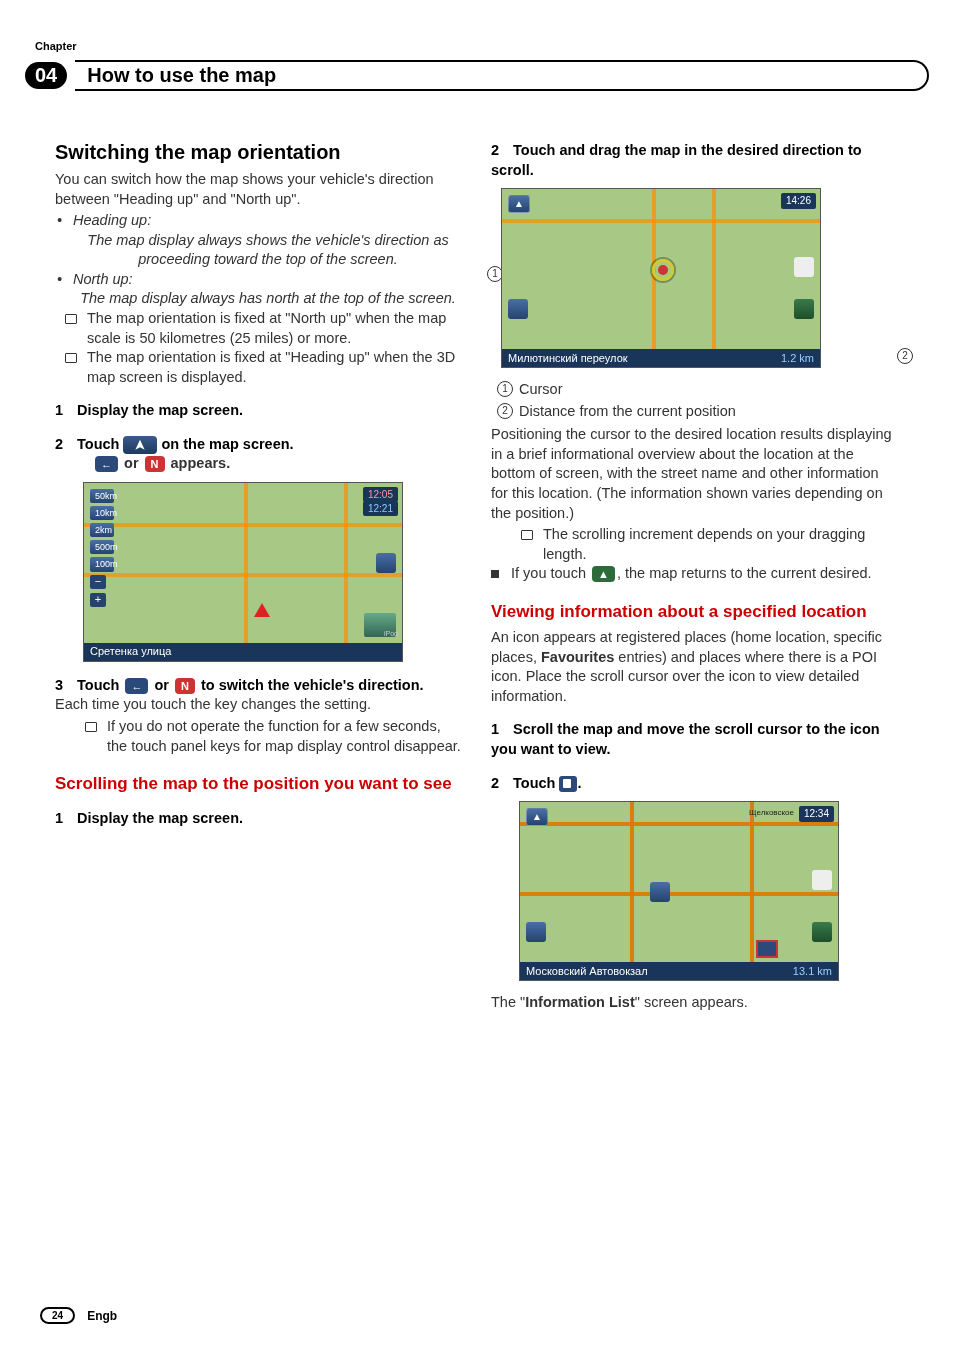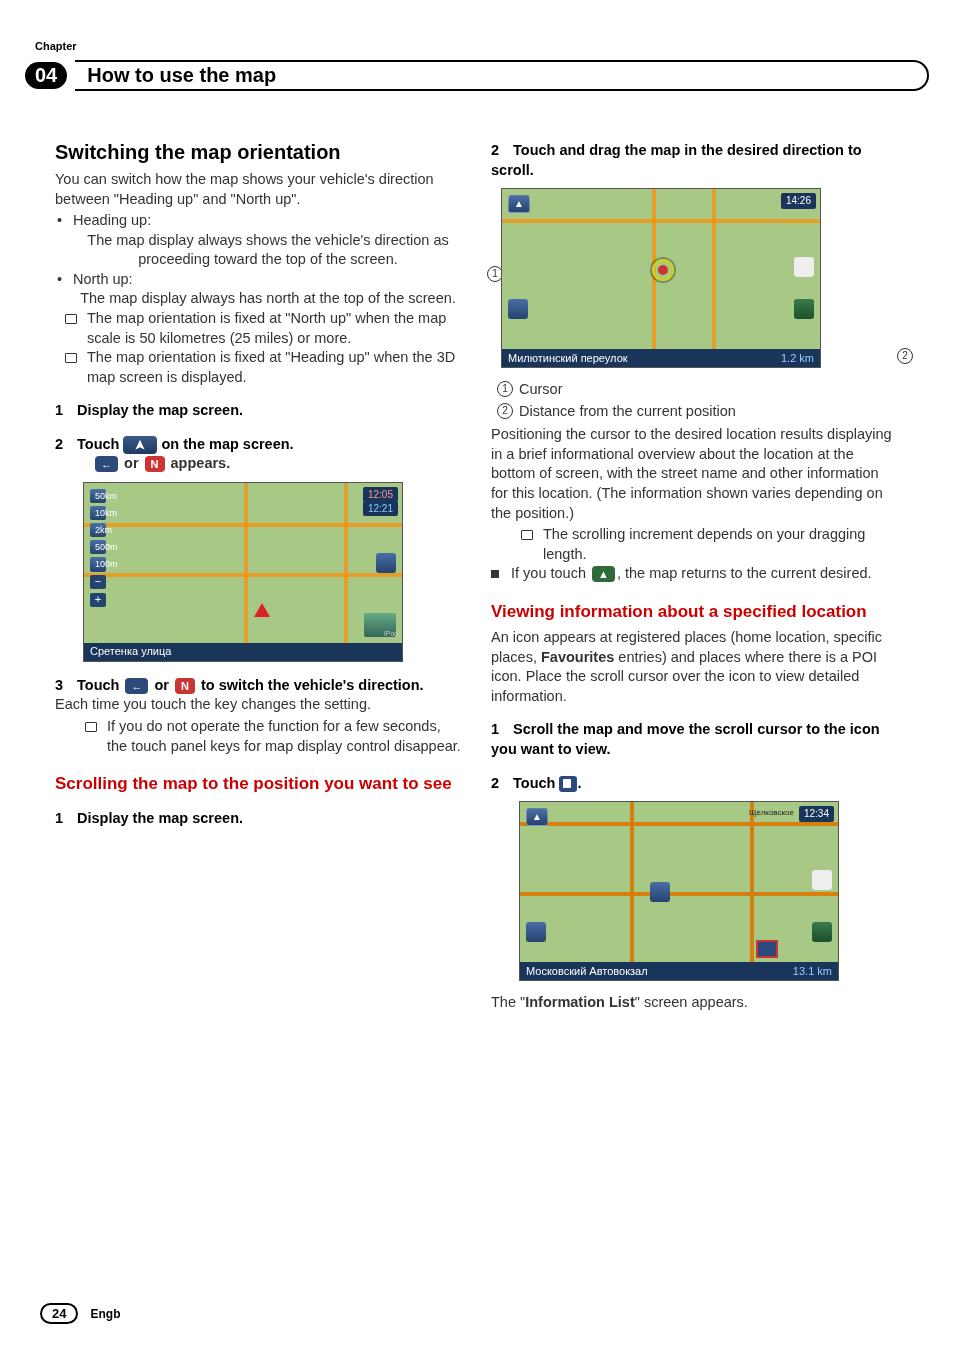--- a/index.html
+++ b/index.html
@@ -38,21 +38,21 @@
   .chapter-title { font-size: 20px; font-weight: bold; }
   .columns {
     display: flex;
     gap: 28px;
     margin-top: 50px;
   }
   .col { flex: 1; font-size: 14.5px; line-height: 1.35; color: #333; }
   h2 { color: #000; font-size: 20px; font-weight: 800; margin-bottom: 6px; line-height: 1.15; }
   h3 { color: #c00; font-size: 17px; font-weight: 800; margin-top: 18px; margin-bottom: 6px; line-height: 1.2; }
   .body-text { margin-bottom: 2px; }
-  ul.bullets { list-style: none; padding-left: 0; }
+  ul.bullets { list-style: none; padding-left: 0; font-style: italic; }
   ul.bullets > li { padding-left: 18px; position: relative; }
   ul.bullets > li::before { content: "•"; position: absolute; left: 2px; color: #333; }
   ul.bullets .sub { padding-left: 0; text-align: center; }
   .note-list { list-style: none; padding-left: 0; }
   .note-item { padding-left: 32px; position: relative; }
   .note-item::before {
     content: "";
     position: absolute; left: 10px; top: 5px;
     width: 10px; height: 8px;
     border: 1.5px solid #333;
@@ -146,27 +146,27 @@
     content:""; position:absolute; left:0; top:6px;
     width:8px; height:8px; background:#333;
   }
   .footer {
     position:absolute; left:40px; bottom:28px;
     display:flex; align-items:center; gap:12px;
     font-size:12px;
   }
   .page-badge {
     border:2px solid #000; border-radius:14px;
-    padding:1px 10px; font-weight:bold; font-size:13px;
+    padding:1px 10px; font-weight:bold; font-size:10px;
   }
   ol.scale-stack { list-style:none; position:absolute; left:6px; top:6px; }
   ol.scale-stack li {
     background:linear-gradient(#4a6fa5,#24436f); color:#fff;
     font-size:9px; margin-bottom:3px; padding:1px 5px;
-    border-radius:2px; width:16px; text-align:right;
+    border-radius:2px; width:24px; text-align:right;
   }
   .minus-plus { position:absolute; left:6px; top:92px; }
   .minus-plus div {
     width:16px; height:14px; background:#24436f; color:#fff;
     font-size:11px; text-align:center; line-height:13px; margin-bottom:4px;
     border-radius:2px;
   }
   .future { position:absolute; right:6px; bottom:24px; width:32px; height:24px;
     background:linear-gradient(#6a8, #365); border-radius:2px; }
   .ipod { position:absolute; right:4px; bottom:22px; font-size:7px; color:#ccc; }

